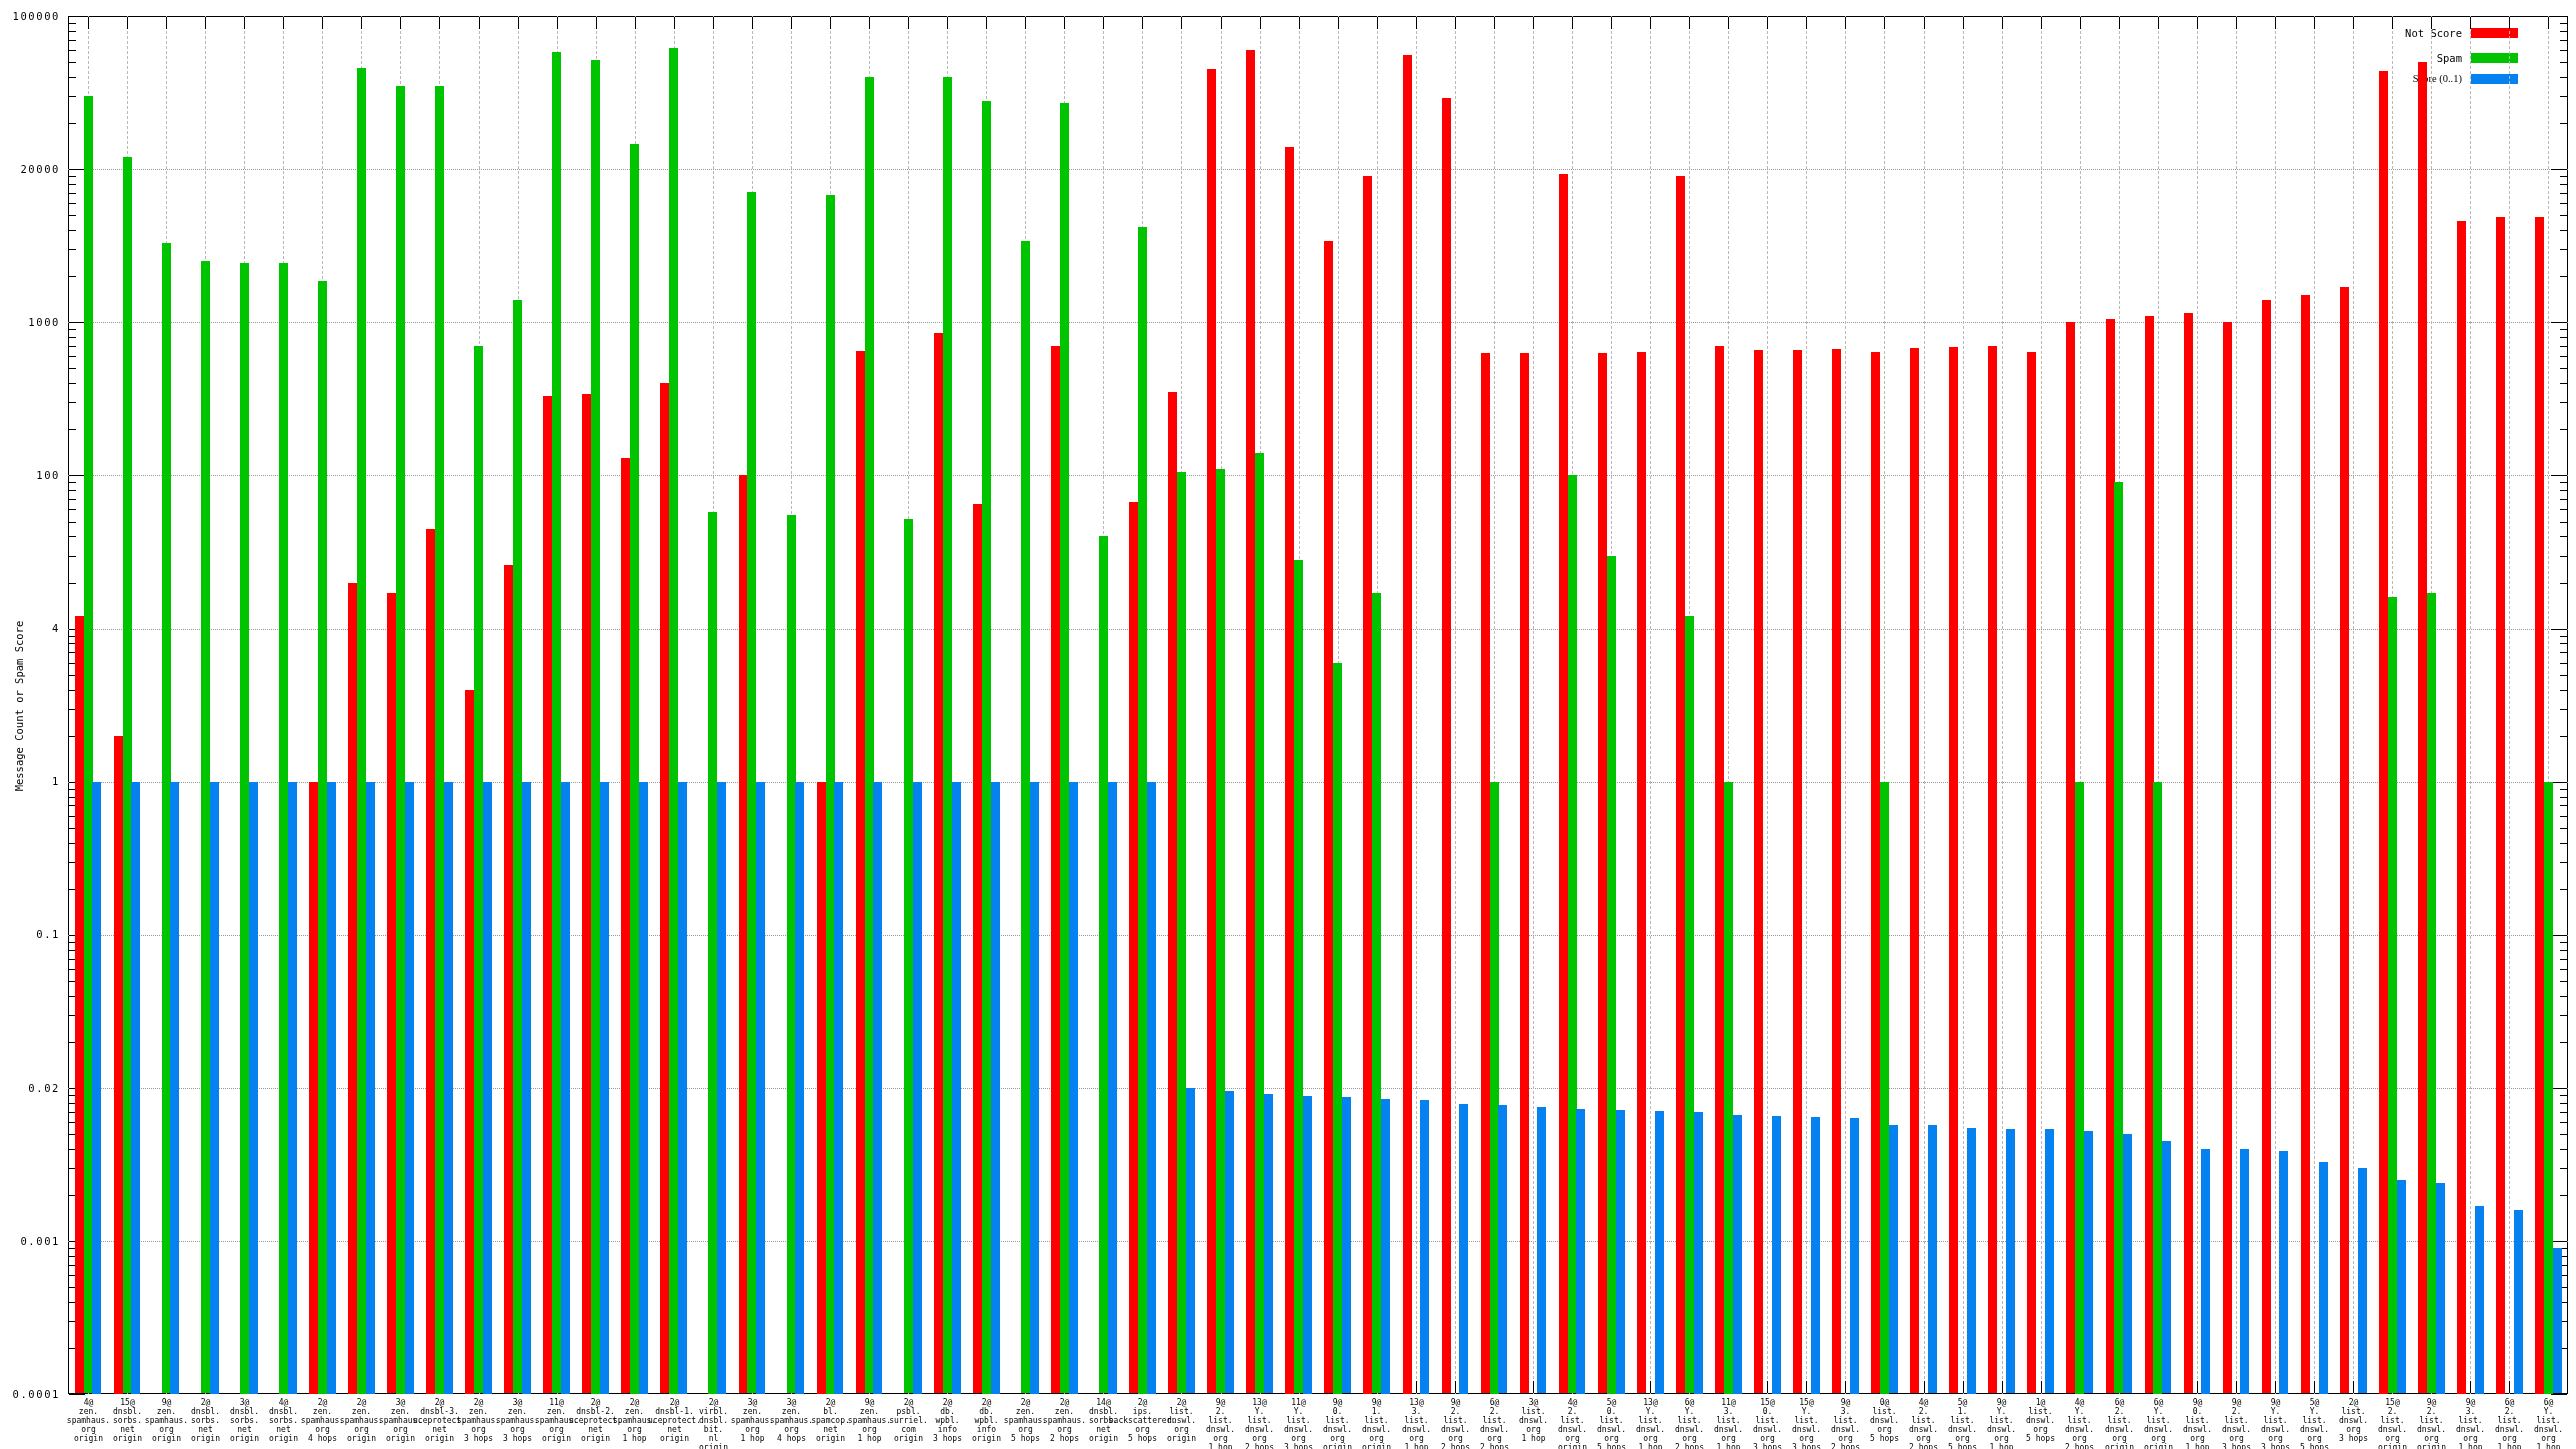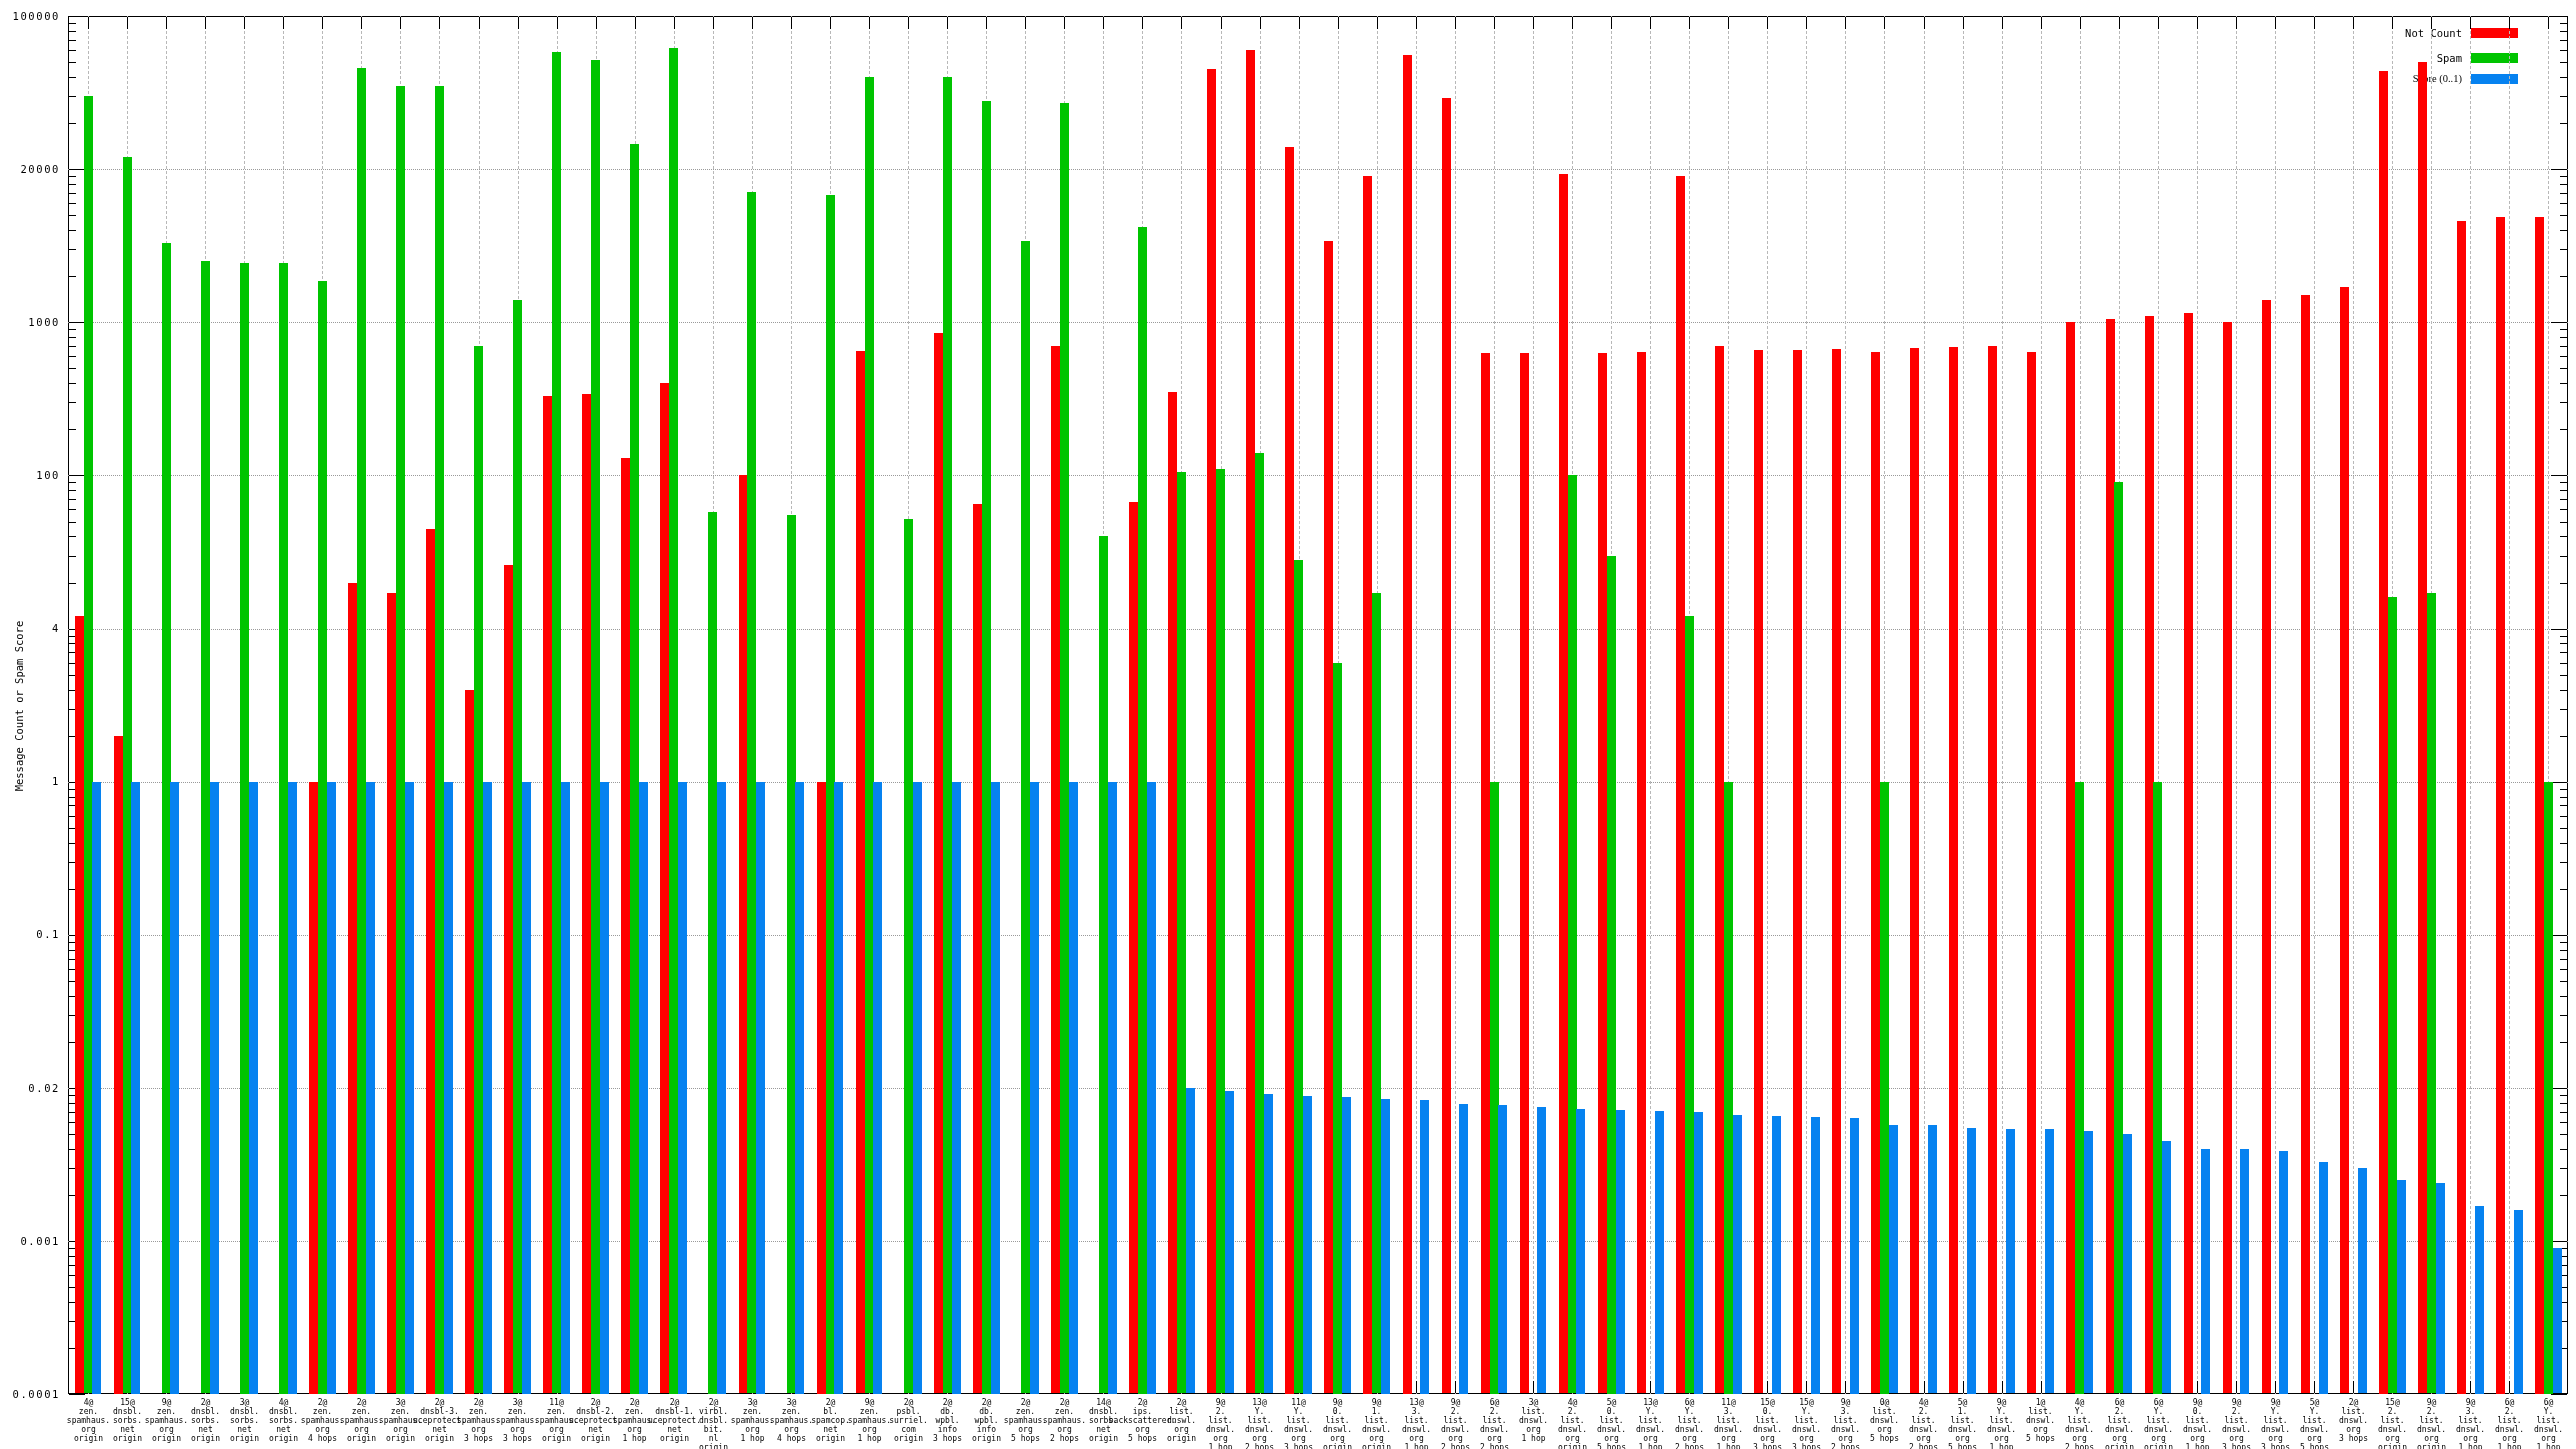--- a/index.html
+++ b/index.html
@@ -22,21 +22,21 @@
 </style>
 </head>
 <body>
 
 <div id="canvas">
   <div class="ylab">Message Count or Spam Score</div>
   <div id="plot"></div>
 
   <div class="legend" style="right:58px;top:27px;width:209px;">
     <div class="legend-row" style="top:0;right:0;width:209px;">
-      <span class="legend-text">Not Count</span>
+      <span class="legend-text">Not Score</span>
       <span class="legend-swatch" style="background: rgb(255, 0, 0);"></span>
     </div>
     <div class="legend-row" style="top:25px;right:0;width:209px;text-decoration:underline;">
       <span class="legend-text">Spam</span>
       <span class="legend-swatch" style="background: rgb(0, 196, 0);"></span>
     </div>
     <div class="legend-row" style="top:46px;right:0;width:209px;font-family:Liberation Serif, serif;">
       <span class="legend-text">Score (0..1)</span>
       <span class="legend-swatch" style="background: rgb(6, 130, 240);"></span>
     </div>

